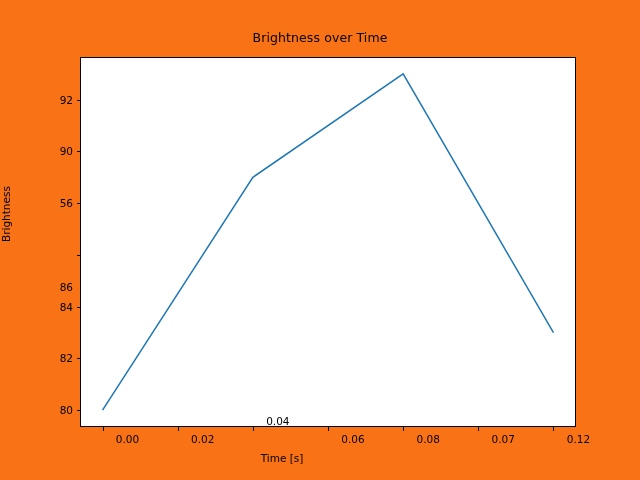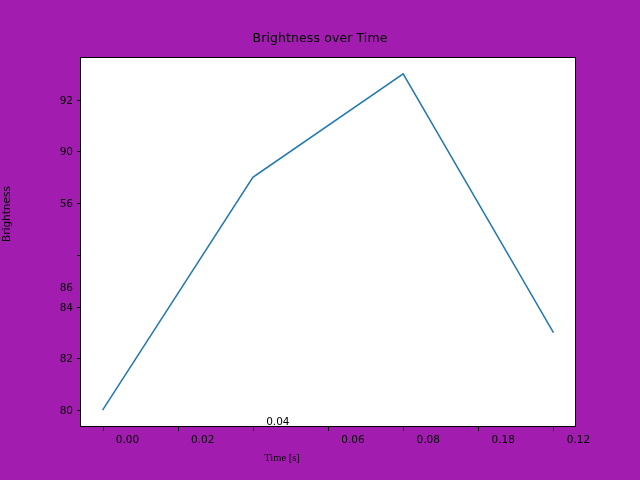--- a/index.html
+++ b/index.html
@@ -11,21 +11,21 @@
     width: 640px;
     height: 480px;
     overflow: hidden;
     font-family: "DejaVu Sans", sans-serif;
     color: #000000;
   }
   #figure {
     position: relative;
     width: 640px;
     height: 480px;
-    background: #a21caf;
+    background: #f97316;
   }
   #chart-title {
     position: absolute;
     left: 0;
     top: 30px;
     width: 640px;
     text-align: center;
     font-size: 12.5px;
     color: #000000;
     letter-spacing: 0.1px;
@@ -77,21 +77,20 @@
     background: #000000;
   }
   #xlabel {
     position: absolute;
     left: 0;
     top: 452px;
     width: 564px;
     text-align: center;
     font-size: 10.5px;
     color: #000000;
-    font-family: Liberation Serif, serif;
   }
   #ylabel {
     position: absolute;
     left: 0px;
     top: 242px;
     font-size: 10.5px;
     color: #000000;
     transform-origin: left top;
     transform: rotate(-90deg);
     white-space: nowrap;
@@ -115,21 +114,21 @@
       <div class="tick-label-x" style="left: 102.545px; top: 433px;">0.00</div>
       <div class="tick-mark-x" style="left: 177.697px; top: 427px;"></div>
       <div class="tick-label-x" style="left: 177.697px; top: 433px;">0.02</div>
       <div class="tick-mark-x" style="left: 252.848px; top: 427px;"></div>
       <div class="tick-label-x" style="left: 252.848px; top: 415px;">0.04</div>
       <div class="tick-mark-x" style="left: 328px; top: 427px;"></div>
       <div class="tick-label-x" style="left: 328px; top: 433px;">0.06</div>
       <div class="tick-mark-x" style="left: 403.152px; top: 427px;"></div>
       <div class="tick-label-x" style="left: 403.152px; top: 433px; text-align: right;">0.08</div>
       <div class="tick-mark-x" style="left: 478.303px; top: 427px;"></div>
-      <div class="tick-label-x" style="left: 478.303px; top: 433px;">0.18</div>
+      <div class="tick-label-x" style="left: 478.303px; top: 433px;">0.07</div>
       <div class="tick-mark-x" style="left: 553.455px; top: 427px;"></div>
       <div class="tick-label-x" style="left: 553.455px; top: 433px;">0.12</div>
     </div>
   <div id="y-ticks">
       <div class="tick-mark-y" style="left: 76.5px; top: 410.182px;"></div>
       <div class="tick-label-y" style="left: 40px; width: 33px; top: 410.182px;">80</div>
       <div class="tick-mark-y" style="left: 76.5px; top: 358.434px;"></div>
       <div class="tick-label-y" style="left: 40px; width: 33px; top: 358.434px;">82</div>
       <div class="tick-mark-y" style="left: 76.5px; top: 306.685px;"></div>
       <div class="tick-label-y" style="left: 40px; width: 33px; top: 306.685px;">84</div>

